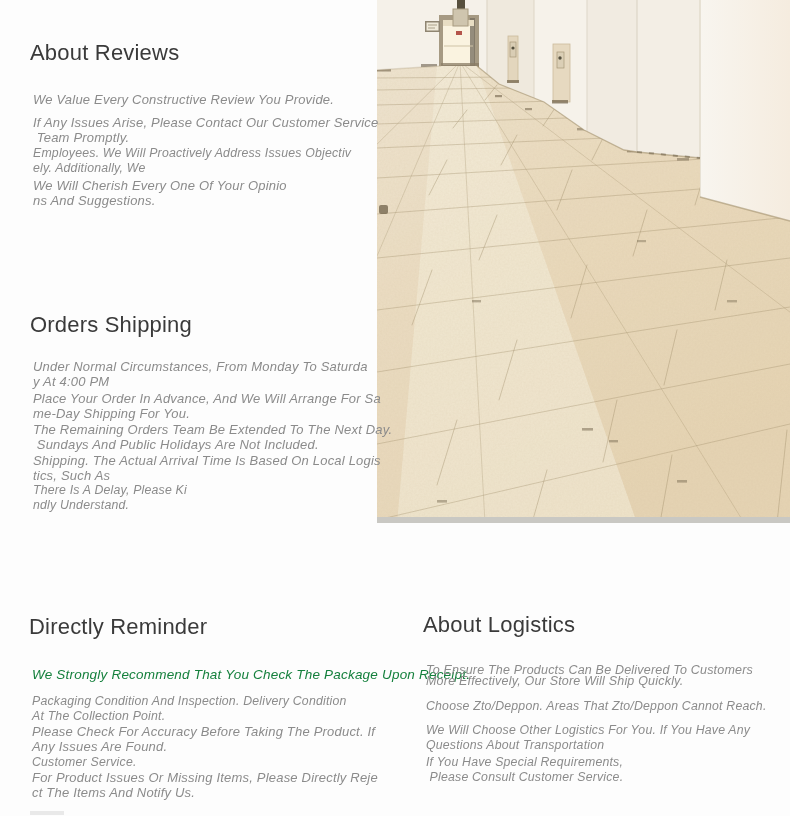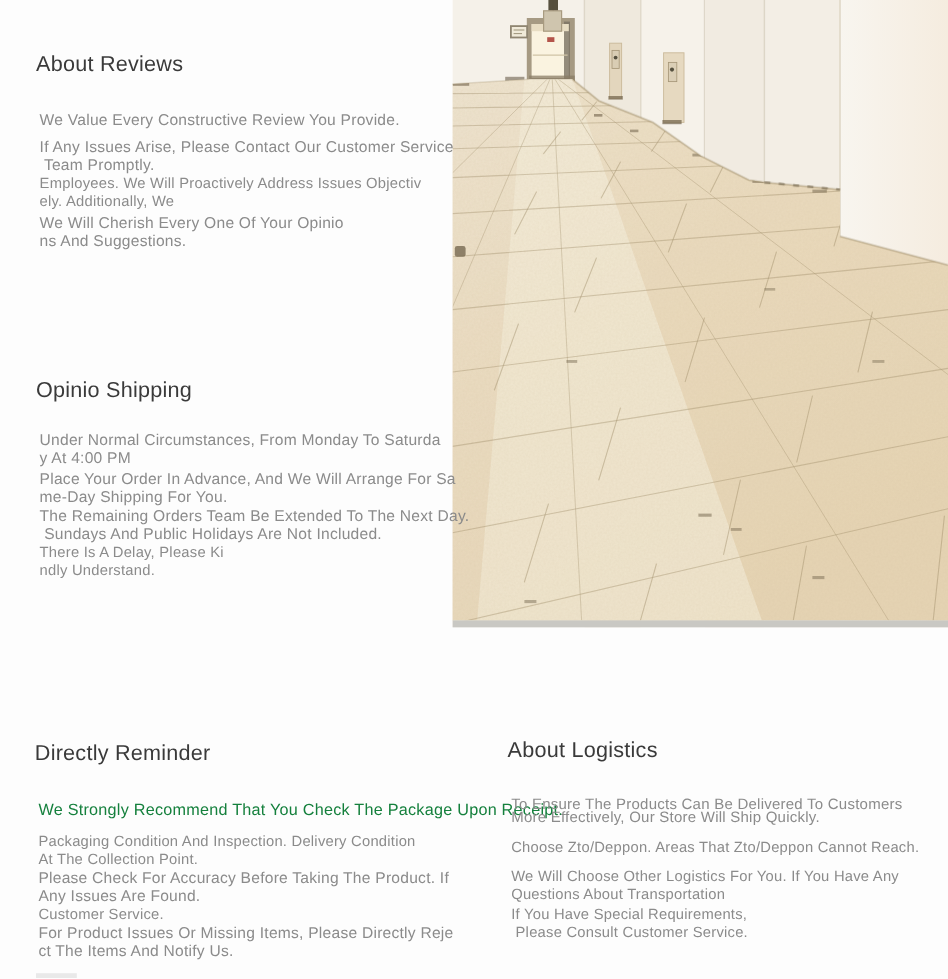--- a/index.html
+++ b/index.html
@@ -3,27 +3,27 @@
 <meta charset="utf-8">
 <style>
   html,body{margin:0;padding:0;}
   body{
     width:790px;height:816px;position:relative;overflow:hidden;
     background:#fdfdfd;
     font-family:"Liberation Sans",sans-serif;
   }
   .section-title{
     position:absolute;z-index:3;
-    font-size:18px;line-height:22px;color:#3a3a3a;
+    font-size:22px;line-height:22px;color:#3a3a3a;
     letter-spacing:.2px;font-weight:400;white-space:pre;
   }
   .paras{position:absolute;z-index:3;}
   .p{
     font-size:13px;line-height:15px;color:#8b8b8b;
-    letter-spacing:.2px;white-space:pre;
+    letter-spacing:.2px;white-space:pre;font-style:italic;
   }
   .p.sm{font-size:12.3px;}
   .p.lg{font-size:13.5px;line-height:16px;color:#15803d;}
   .p.tight{font-size:12.5px;line-height:11px;}
   #photo-wrap{
     position:absolute;left:377px;top:0;width:413px;height:523px;z-index:1;
   }
   .fragment{
     position:absolute;left:30px;top:811px;width:34px;height:4px;
     background:#e9e9e9;z-index:2;
@@ -36,28 +36,30 @@
 <div class="paras" style="left:33px;top:92px">
   <div class="p" style="margin-bottom:8px">We Value Every Constructive Review You Provide.</div>
   <div class="p" style="margin-bottom:1px">If Any Issues Arise, Please Contact Our Customer Service
  Team Promptly.</div>
   <div class="p sm" style="margin-bottom:2px">Employees. We Will Proactively Address Issues Objectiv
 ely. Additionally, We</div>
   <div class="p">We Will Cherish Every One Of Your Opinio
 ns And Suggestions.</div>
 </div>
 
-<div class="section-title" style="left:30px;top:314px">Opinio Shipping</div>
+<div class="section-title" style="left:30px;top:314px">Orders Shipping</div>
 <div class="paras" style="left:33px;top:359px">
   <div class="p" style="margin-bottom:2px">Under Normal Circumstances, From Monday To Saturda
 y At 4:00 PM</div>
   <div class="p" style="margin-bottom:1px">Place Your Order In Advance, And We Will Arrange For Sa
 me-Day Shipping For You.</div>
   <div class="p" style="margin-bottom:1px">The Remaining Orders Team Be Extended To The Next Day.
  Sundays And Public Holidays Are Not Included.</div>
+  <div class="p" style="margin-bottom:0">Shipping. The Actual Arrival Time Is Based On Local Logis
+tics, Such As</div>
   <div class="p sm">There Is A Delay, Please Ki
 ndly Understand.</div>
 </div>
 
 <div class="section-title" style="left:29px;top:616px">Directly Reminder</div>
 <div class="paras" style="left:32px;top:667px">
   <div class="p lg" style="margin-bottom:11px">We Strongly Recommend That You Check The Package Upon Receipt.</div>
   <div class="p sm" style="margin-bottom:0">Packaging Condition And Inspection. Delivery Condition
 At The Collection Point.</div>
   <div class="p" style="margin-bottom:1px">Please Check For Accuracy Before Taking The Product. If

